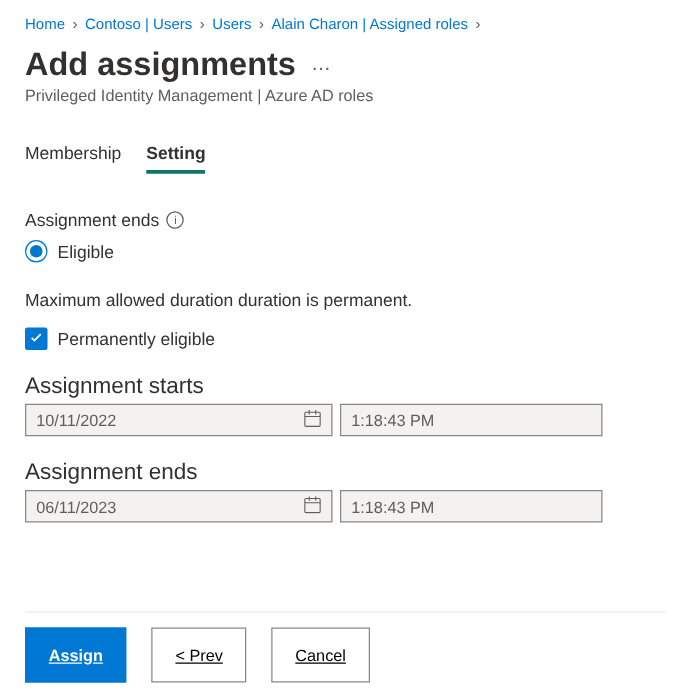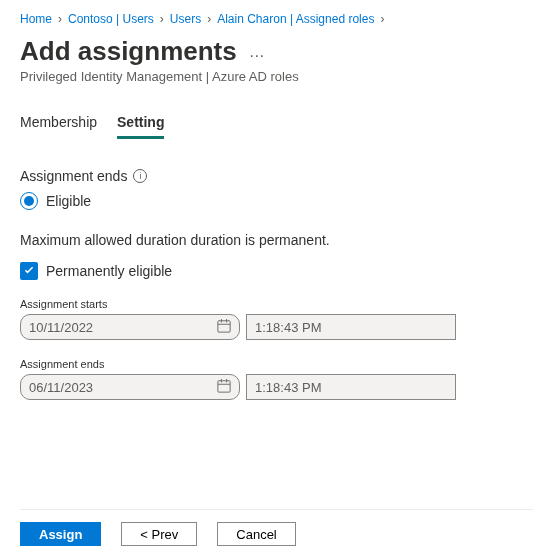--- a/index.html
+++ b/index.html
@@ -28,29 +28,29 @@
     .radio.selected { border-color: #0078d4; }
     .radio.selected::after { content: ""; width: 10px; height: 10px; background: #0078d4; border-radius: 50%; }
     
     .note { font-size: 14px; color: #323130; margin-top: 22px; }
     
     .checkbox-row { display: flex; align-items: center; gap: 8px; margin-top: 14px; cursor: pointer; font-size: 14px; }
     .checkbox { width: 18px; height: 18px; background: #0078d4; display: inline-flex; align-items: center; justify-content: center; border-radius: 2px; }
     .checkbox svg { width: 12px; height: 12px; fill: #fff; }
     
     .field-block { margin-top: 18px; }
-    .field-label { font-size: 11px; margin-bottom: 4px; display: block; }
+    .field-label { font-size: 18px; margin-bottom: 4px; display: block; }
     .inputs-row { display: flex; gap: 6px; }
     .date-input, .time-input { height: 26px; border: 1px solid #8a8886; background: #f3f2f1; padding: 0 8px; font-size: 13px; color: #605e5c; display: flex; align-items: center; justify-content: space-between; }
-    .date-input { width: 220px; border-radius: 10px; }
+    .date-input { width: 246px; }
     .time-input { width: 210px; }
     .cal-icon { color: #605e5c; }
     
     .footer { position: absolute; bottom: 14px; left: 20px; right: 20px; display: flex; gap: 20px; border-top: 1px solid #edebe9; padding-top: 12px; }
-    .btn { height: 24px; padding: 0 18px; font-size: 13px; cursor: pointer; border: 1px solid #8a8886; background: #fff; display: inline-flex; align-items: center; justify-content: center; }
+    .btn { height: 44px; padding: 0 18px; font-size: 13px; cursor: pointer; border: 1px solid #8a8886; background: #fff; display: inline-flex; align-items: center; justify-content: center; text-decoration: underline; }
     .btn.primary { background: #0078d4; color: #fff; border-color: #0078d4; font-weight: 600; }
   </style>
 </head>
 <body>
 
 <nav class="breadcrumb">
   <a>Home</a>
     <span class="sep">›</span>
   <a>Contoso | Users</a>
     <span class="sep">›</span>

